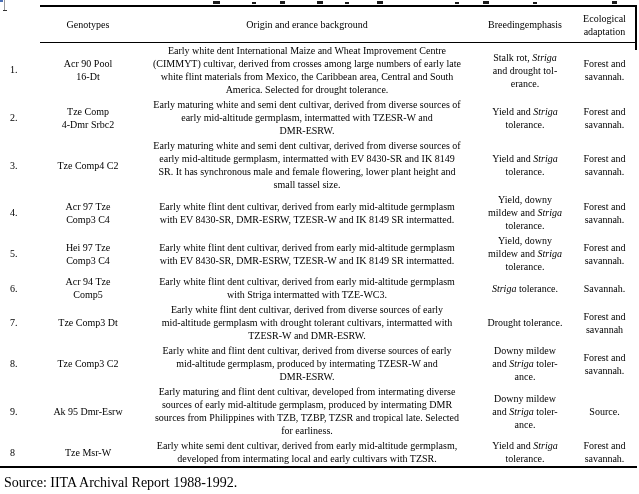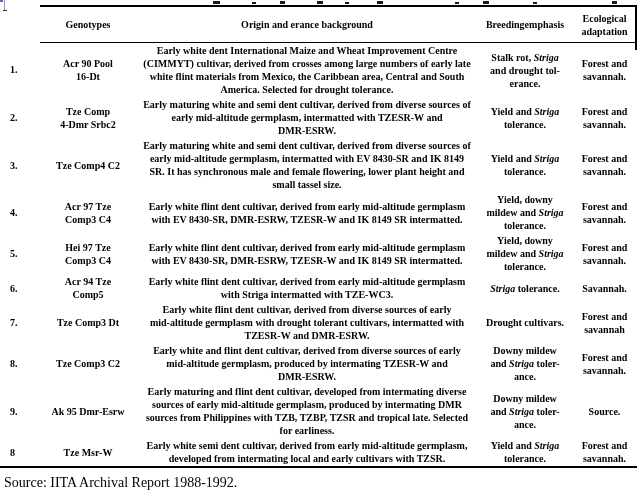--- a/index.html
+++ b/index.html
@@ -13,21 +13,21 @@
   
   .corner-vline{position:absolute;left:4px;top:0;width:1px;height:11px;background:#9a9a9a;}
   .corner-blue{position:absolute;left:0;top:0;width:3px;height:2px;background:#4a6fb5;}
   .corner-tick{position:absolute;left:3px;top:10px;width:4px;height:1px;background:#333;}
   
   .right-border-frag{position:absolute;left:635px;top:5px;width:2px;height:45px;background:#000;}
 
   table.genotable{
     position:absolute;left:0;top:5px;width:637px;
     border-collapse:collapse;table-layout:fixed;
-    font-size:10px;line-height:13px;font-weight:bold;
+    font-size:10px;line-height:13px;
   }
   td{vertical-align:middle;padding:1px 2px;text-align:center;word-wrap:break-word;}
   td.numcol{text-align:left;padding-left:10px;}
   thead td{height:33px;}
   thead td.bordered{border-top:2px solid #000;border-bottom:1px solid #000;}
   tr.lastrow td{border-bottom:2px solid #000;}
   .source-note{
     position:absolute;left:4px;top:477px;font-size:14px;line-height:12px;text-align:right;
   }
 </style>
@@ -112,21 +112,21 @@
       <td class="numcol">6.</td>
       <td>Acr 94 Tze<br>Comp5</td>
       <td>Early white flint dent cultivar, derived from early mid-altitude germplasm<br>with Striga intermatted with TZE-WC3.</td>
       <td><i>Striga</i> tolerance.</td>
       <td>Savannah.</td>
     </tr>
     <tr>
       <td class="numcol">7.</td>
       <td>Tze Comp3 Dt</td>
       <td>Early white flint dent cultivar, derived from diverse sources of early<br>mid-altitude germplasm with drought tolerant cultivars, intermatted with<br>TZESR-W and DMR-ESRW.</td>
-      <td>Drought cultivars.</td>
+      <td>Drought tolerance.</td>
       <td>Forest and<br>savannah</td>
     </tr>
     <tr>
       <td class="numcol">8.</td>
       <td>Tze Comp3 C2</td>
       <td>Early white and flint dent cultivar, derived from diverse sources of early<br>mid-altitude germplasm, produced by intermating TZESR-W and<br>DMR-ESRW.</td>
       <td>Downy mildew<br>and <i>Striga</i> toler-<br>ance.</td>
       <td>Forest and<br>savannah.</td>
     </tr>
     <tr>

